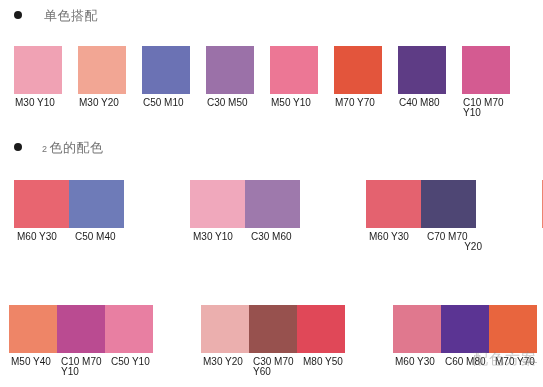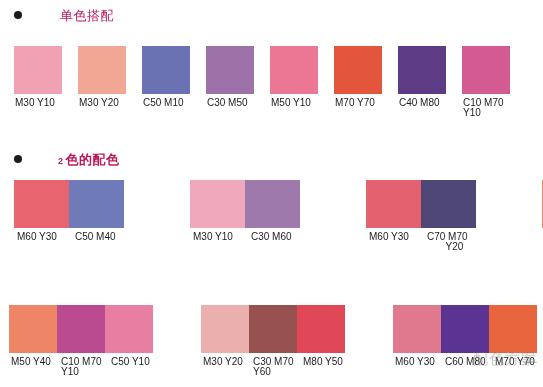--- a/index.html
+++ b/index.html
@@ -16,22 +16,22 @@
   .section{position:absolute;left:0;width:543px;}
   .heading{
     display:flex;align-items:center;
     height:22px;padding-left:14px;
   }
   .bullet{
     width:8px;height:8px;border-radius:50%;
     background:#1b1b1b;flex:0 0 auto;
   }
   .heading-text{
-    margin-left:36px;
-    font-size:13px;color:#be185d;
+    margin-left:20px;
+    font-size:13px;color:#737373;
     letter-spacing:.5px;line-height:1;
     white-space:nowrap;
   }
   .heading-num{
     font-size:9px;
     margin-right:2px;
     vertical-align:baseline;
   }
 
   
@@ -166,21 +166,21 @@
       <div class="labels">
           <span class="label">
         <span>C10  M70</span>
         <span class="l2">Y10</span>
       </span>
         </div>
     </div>
 
   </div>
 
-  <div class="section" style="top:148px;font-weight:bold;">
+  <div class="section" style="top:136px;">
     <div class="heading">
       <span class="bullet"></span>
       <span class="heading-text">
         <span class="heading-num">2</span><span>色的配色</span>
       </span>
     </div>
   </div>
 
   <div class="row r2" style="top:180px;left:14px;width:529px;gap:60px;">
 
@@ -208,21 +208,21 @@
 
     <div class="group">
       <div class="chips">
         <span class="chip" style="background:#E4626F"></span>
         <span class="chip" style="background:#4E4674"></span>
       </div>
       <div class="labels">
         <span class="label"><span>M60  Y30</span></span>
         <span class="label">
           <span>C70  M70</span>
-          <span class="l2" style="text-align:center;">Y20</span>
+          <span class="l2" style="text-align:right;">Y20</span>
         </span>
       </div>
     </div>
 
     <div class="group">
       <div class="chips">
         <span class="chip" style="background:#EE8370"></span>
 
       </div>
       <div class="labels">

